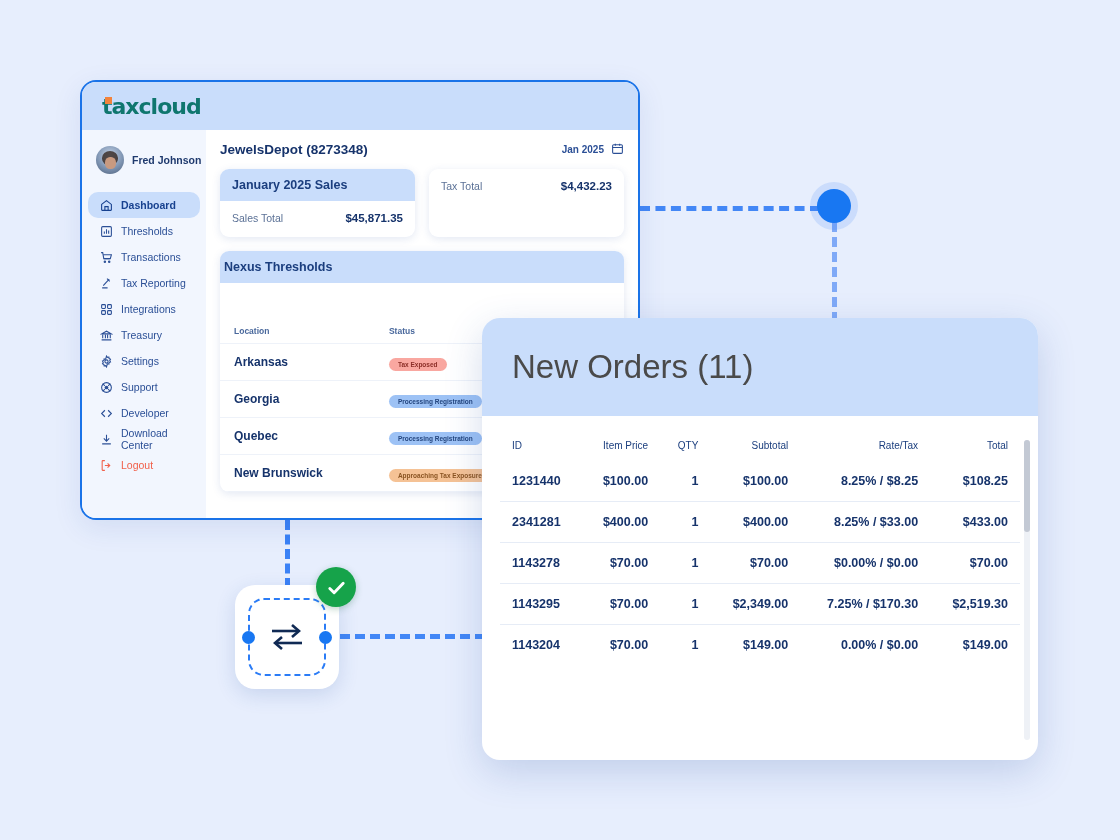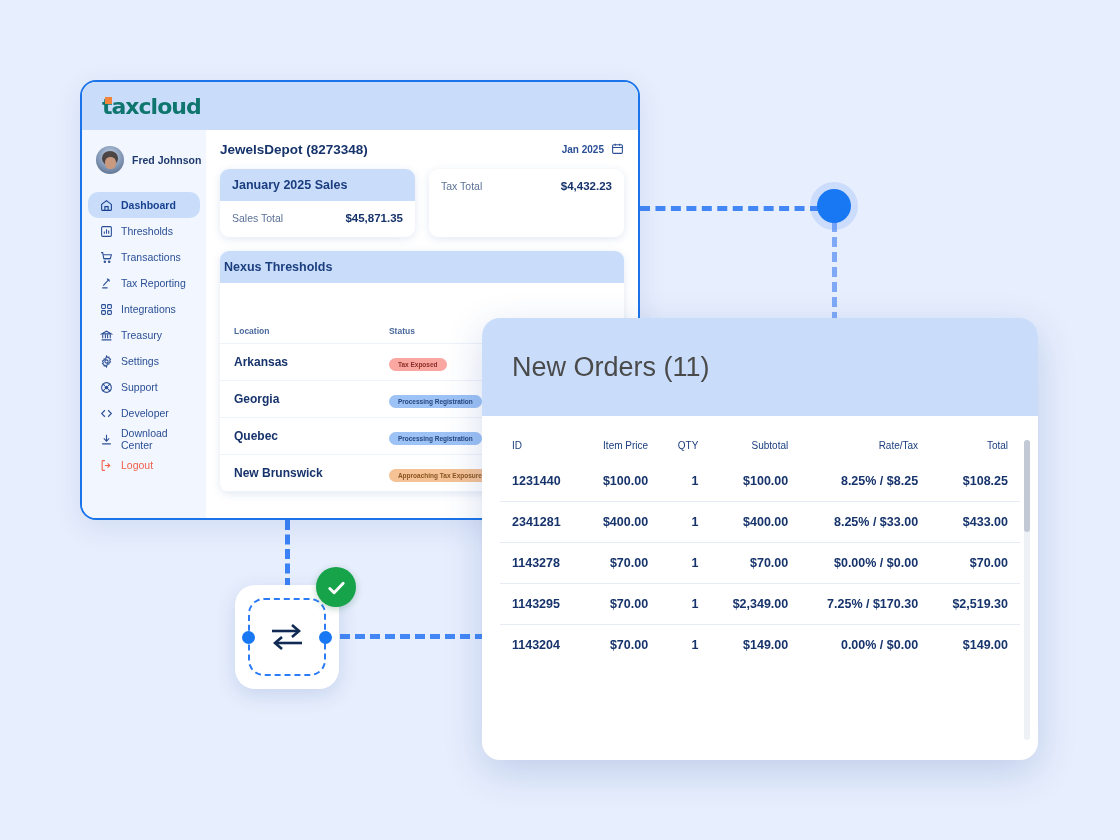--- a/index.html
+++ b/index.html
@@ -183,21 +183,21 @@
     width: 556px; height: 442px;
     background: #fff; border-radius: 18px;
     box-shadow: 0 12px 38px rgba(40,80,160,.20);
     overflow: hidden; z-index: 6;
   }
   .ord-head {
     height: 98px; background: #c9ddfb;
     display: flex; align-items: center; padding-left: 30px;
   }
   .ord-title {
-    font-size: 27px; color: #4a4a4a;
+    font-size: 33px; color: #4a4a4a;
     font-family: "Liberation Sans", sans-serif;
   }
   .ord-body { position: relative; height: calc(100% - 98px); padding: 0 18px; }
   table.ord { width: 100%; border-collapse: collapse; }
   table.ord th {
     font-size: 10px; color: #1b3e7e; font-weight: normal;
     padding: 24px 12px 10px 12px; text-align: right; white-space: nowrap;
   }
   table.ord th.l { text-align: left; }
   table.ord td {

